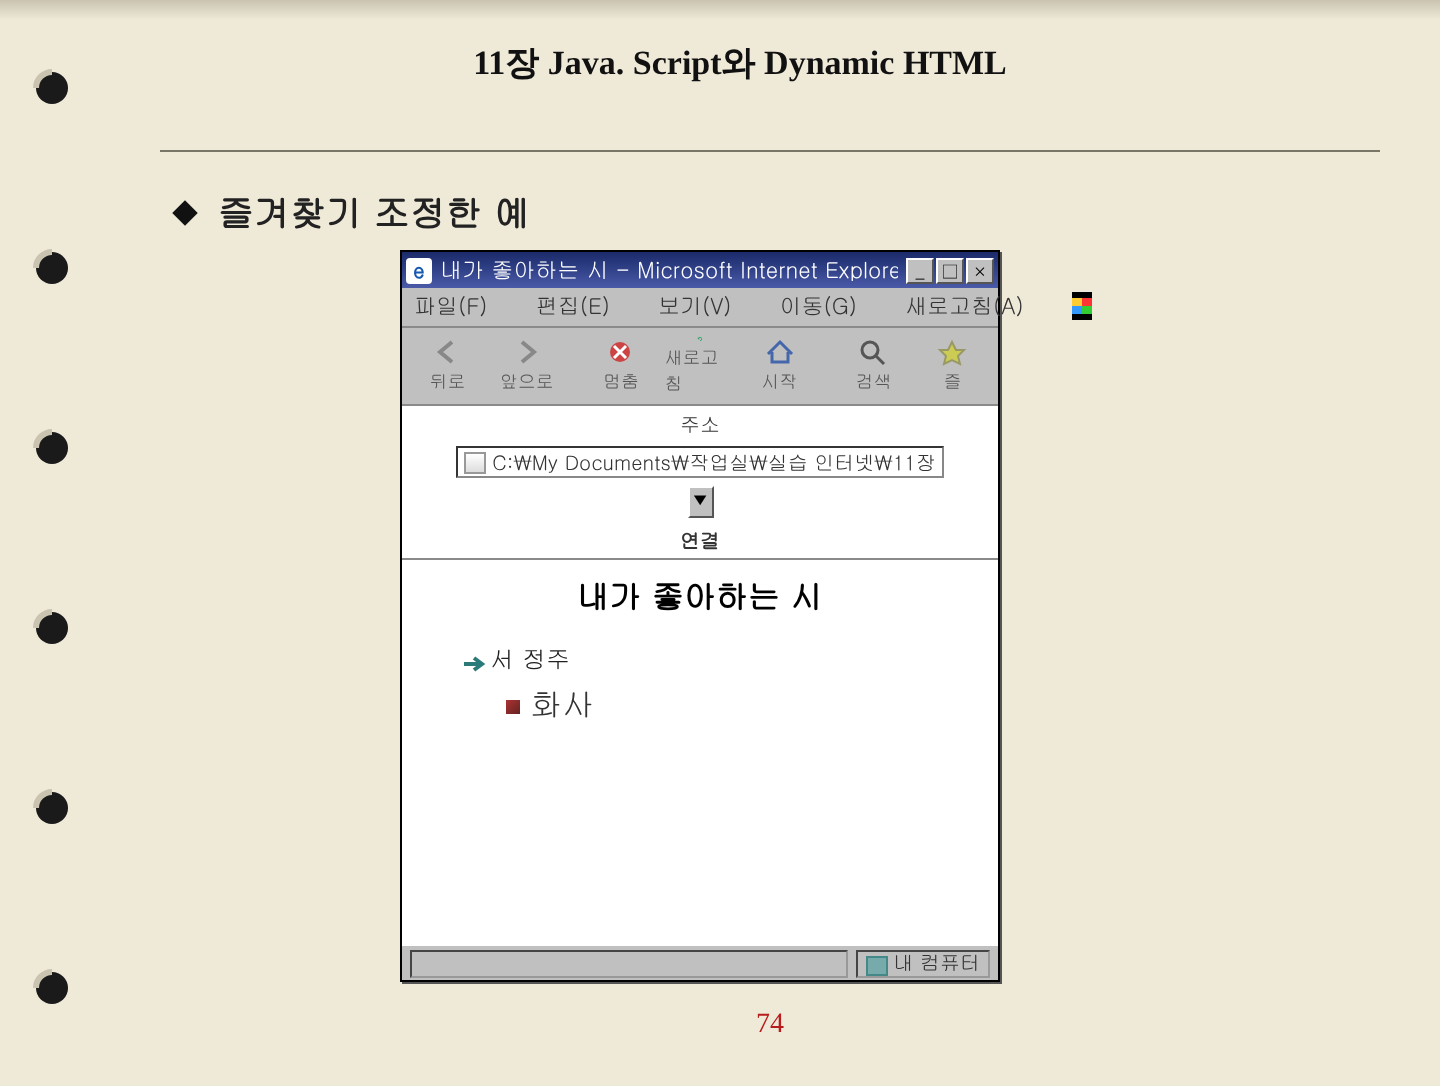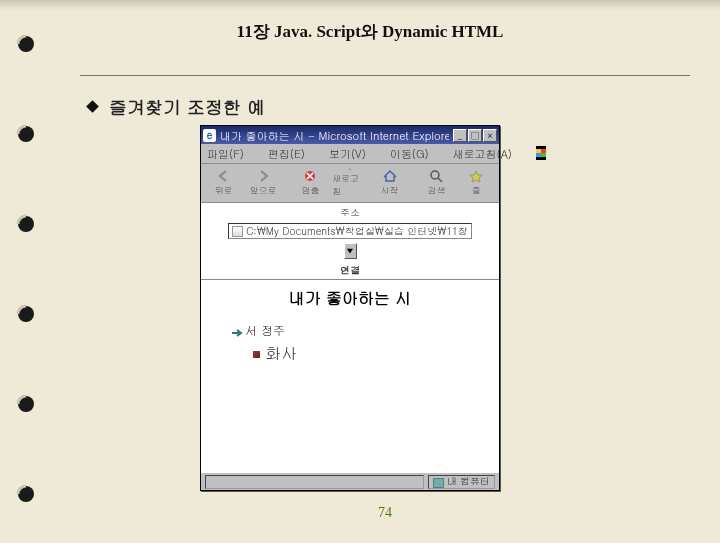--- a/index.html
+++ b/index.html
@@ -213,21 +213,21 @@
   .statusbar .pane1 { flex:1; }
   .statusbar .cpu {
     width:11px;height:10px;background:#7aa;
     border:1px solid #488;
   }
   .pagenum {
     position:absolute;
     bottom:6px; left:0; right:0;
     text-align:center;
     font-size:14px;
-    color:#4d7c0f;
+    color:#b91c1c;
     font-family:"Times New Roman",serif;
     margin-top:46px;
   }
 </style>
 </head>
 <body>
 
 <div class="shadow-top"></div>
 
 <div class="spiral">

